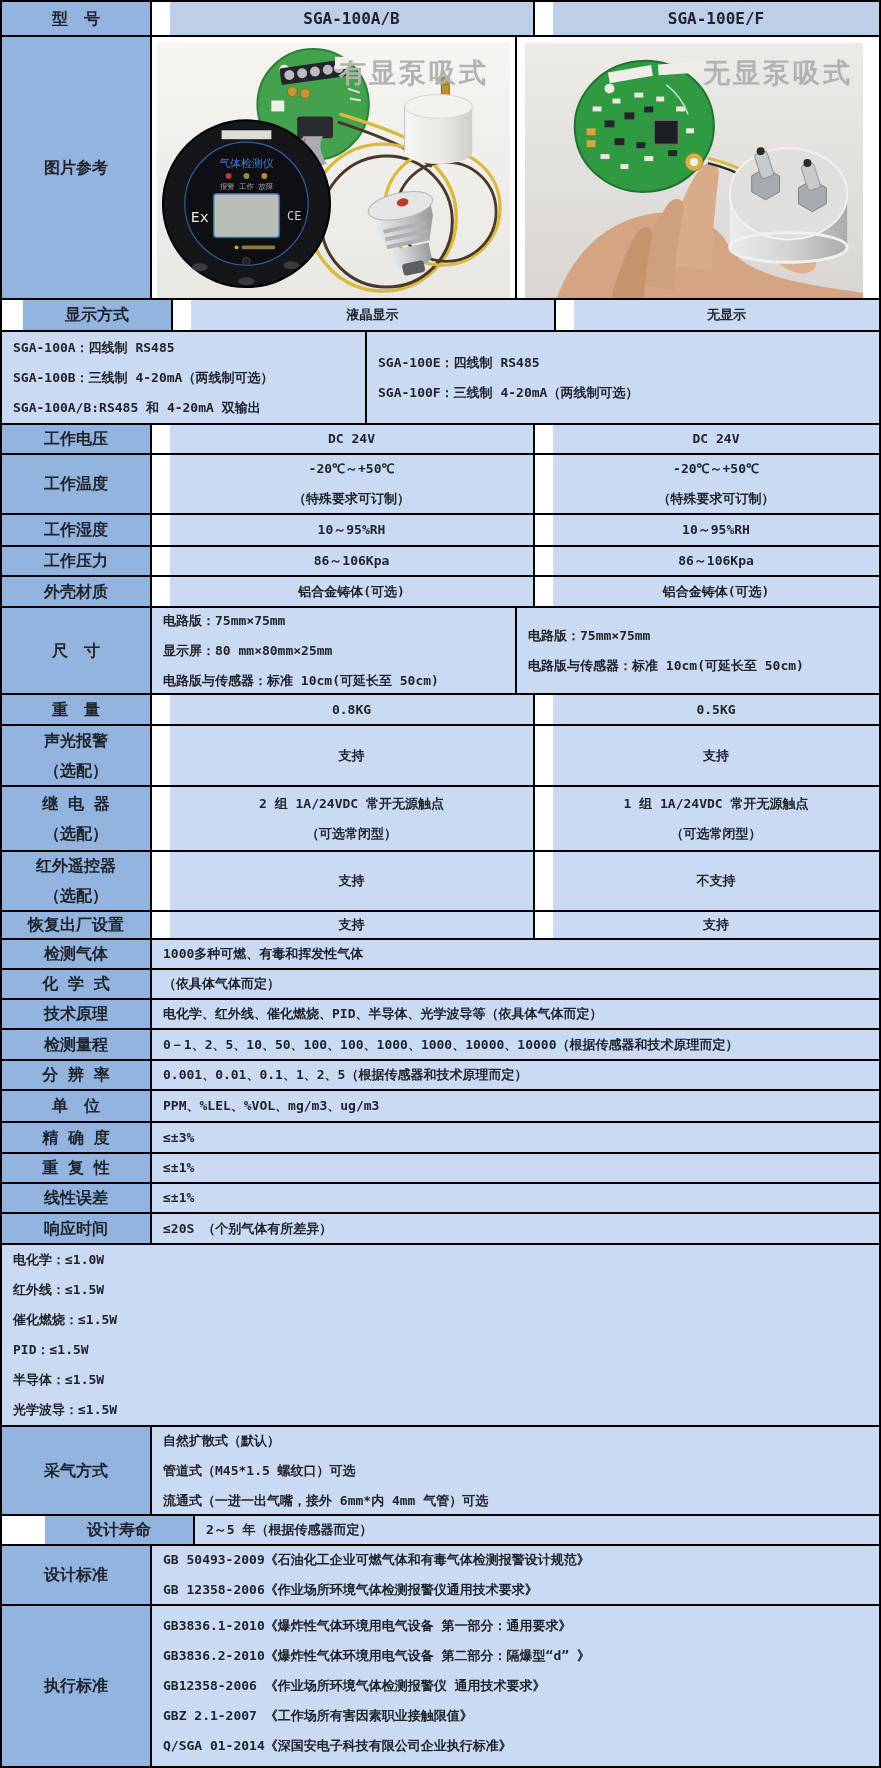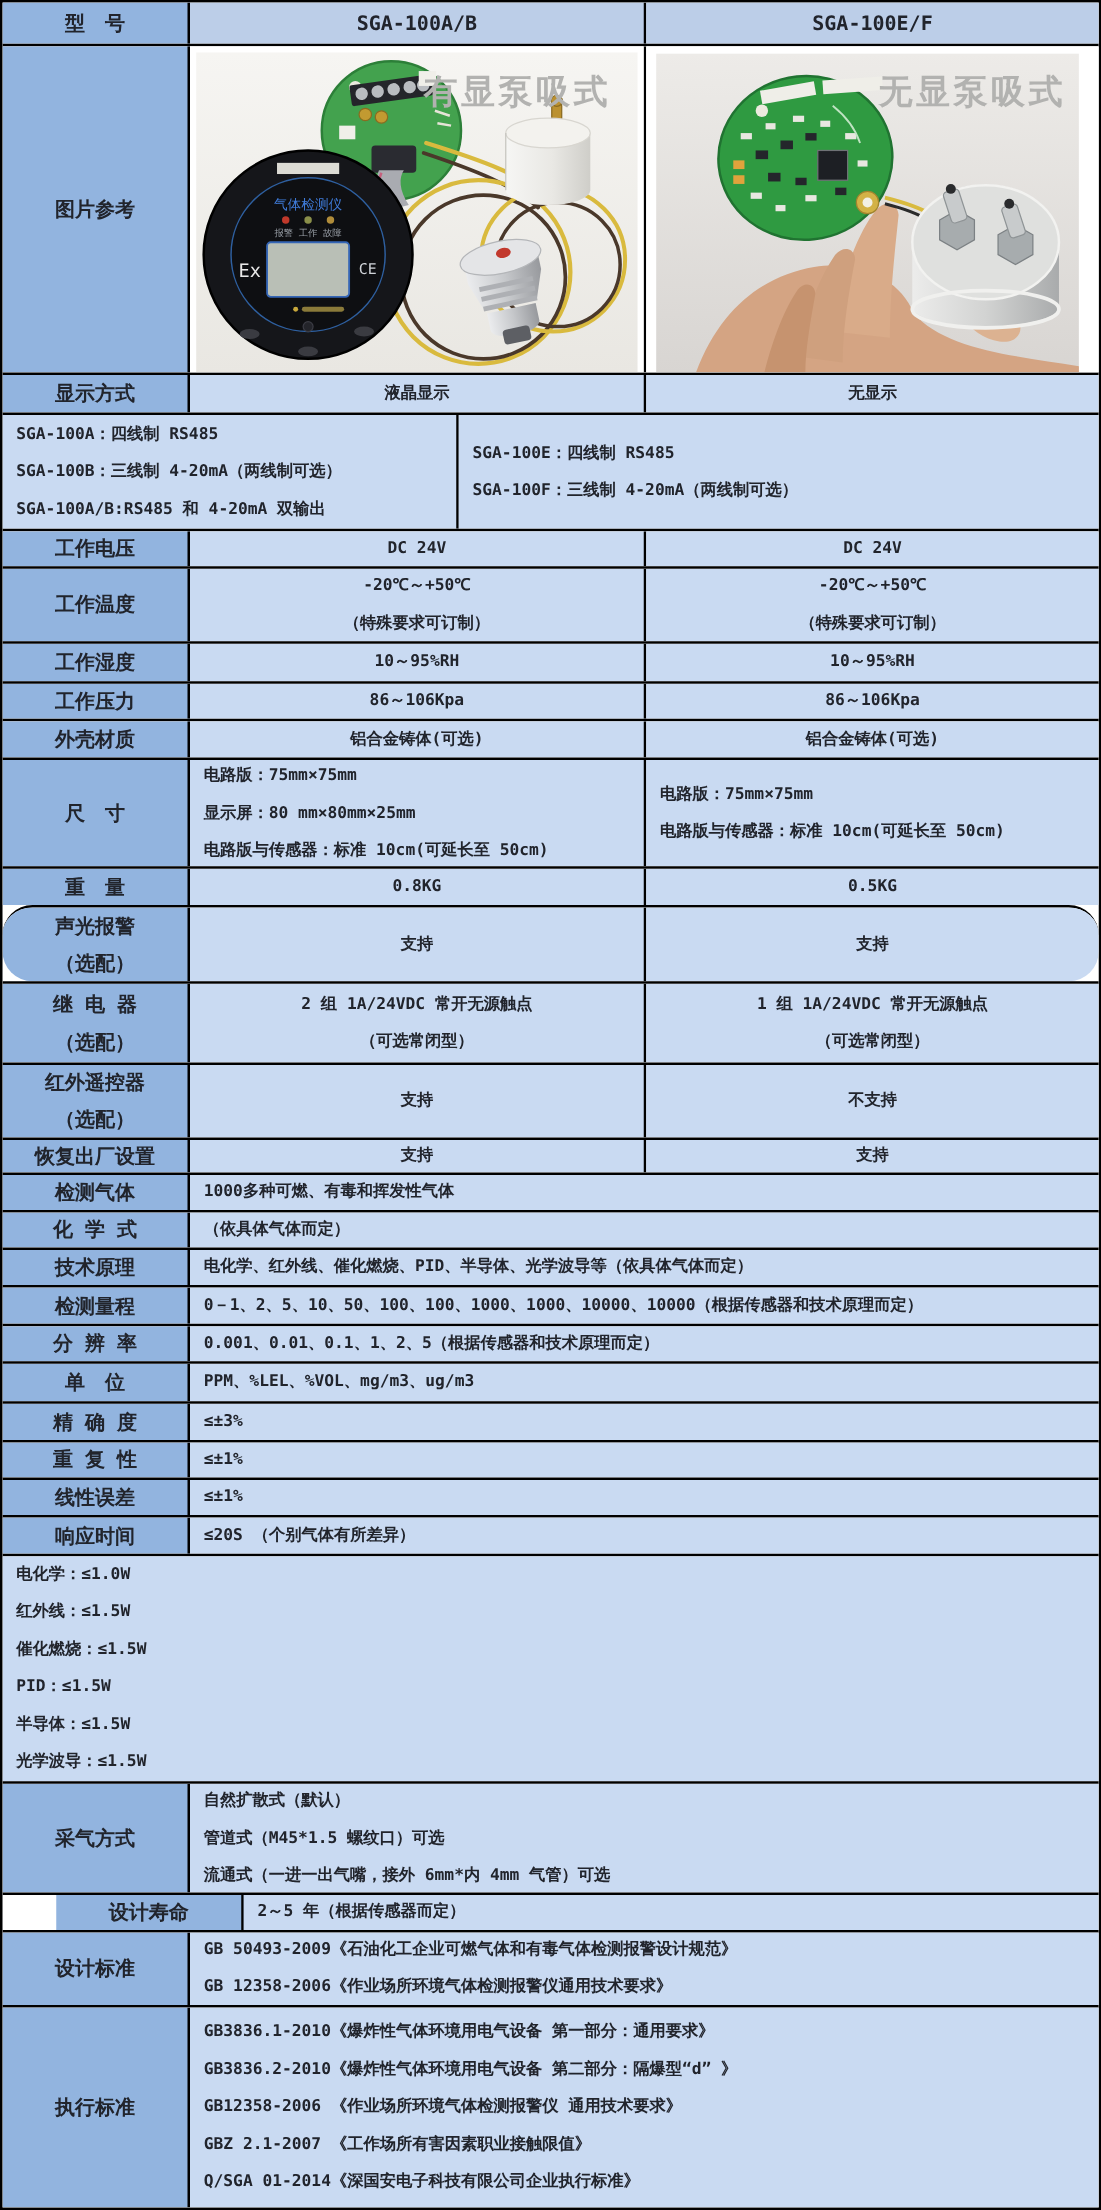--- a/index.html
+++ b/index.html
@@ -25,21 +25,21 @@
   .row:first-child{border-top:none;}
   .cell{box-sizing:border-box;display:flex;flex-direction:column;justify-content:center;overflow:hidden;}
   .label-cell{
     width:150px;flex:none;background:var(--label-bg);
     align-items:center;text-align:center;font-weight:bold;font-size:16px;
     border-right:2px solid var(--border);
   }
   .value-cell{background:var(--cell-bg);font-size:13px;font-weight:bold;}
   .value-cell.first{width:365px;flex:none;border-right:2px solid var(--border);}
   .value-cell.last,.value-cell.span2{flex:1;}
-  .align-center{align-items:center;text-align:left;}
+  .align-center{align-items:center;text-align:left;margin-left:18px;}
   .align-left{align-items:flex-start;text-align:left;padding-left:11px;padding-right:6px;}
   .line{line-height:30px;white-space:nowrap;}
   .row.header .value-cell{background:var(--header-model-bg);font-weight:bold;font-size:16px;}
   .photo-cell{background:#ffffff;position:relative;padding:0;}
   .photo-cell.first{width:365px;flex:none;border-right:2px solid var(--border);}
   .photo-cell.last{flex:1;}
   .photo-cell svg{position:absolute;left:0;top:0;width:100%;height:100%;}
   .watermark{
     position:absolute;top:18px;right:26px;font-size:27px;letter-spacing:3px;
     color:var(--watermark);font-weight:bold;z-index:3;
@@ -243,21 +243,21 @@
         <path d="M283 152 l14 -8 14 8 0 16 -14 8 -14 -8 Z" fill="#a7acae" stroke="#7c8184"></path>
         <rect x="289" y="128" width="13" height="26" rx="3" fill="#c8cbcc" stroke="#8f9496" transform="rotate(-18 295 141)"></rect>
         <circle cx="292" cy="127" r="4" fill="#2a2b2d"></circle>
       </g>
       <ellipse cx="273" cy="212" rx="59" ry="15" fill="none" stroke="#f0f0ee" stroke-width="3"></ellipse>
     </g>
   </svg>
 <div class="watermark">无显泵吸式</div>
       </div>
     </div>
-    <div class="row split" style="height: 32px;">
+    <div class="row split" style="height: 32px; padding-left: 21px;">
       <div class="cell label-cell">
         <div class="line">显示方式</div>
       </div>
       <div class="cell value-cell align-center first">
         <div class="line">液晶显示</div>
       </div>
       <div class="cell value-cell align-center last">
         <div class="line">无显示</div>
       </div>
     </div>
@@ -347,21 +347,21 @@
       <div class="cell label-cell">
         <div class="line">重　量</div>
       </div>
       <div class="cell value-cell align-center first">
         <div class="line">0.8KG</div>
       </div>
       <div class="cell value-cell align-center last">
         <div class="line">0.5KG</div>
       </div>
     </div>
-    <div class="row split" style="height: 61px; border-radius: 24px;">
+    <div class="row split" style="height: 61px;">
       <div class="cell label-cell">
         <div class="line">声光报警</div>
         <div class="line">（选配）</div>
       </div>
       <div class="cell value-cell align-center first">
         <div class="line">支持</div>
       </div>
       <div class="cell value-cell align-center last">
         <div class="line">支持</div>
       </div>

